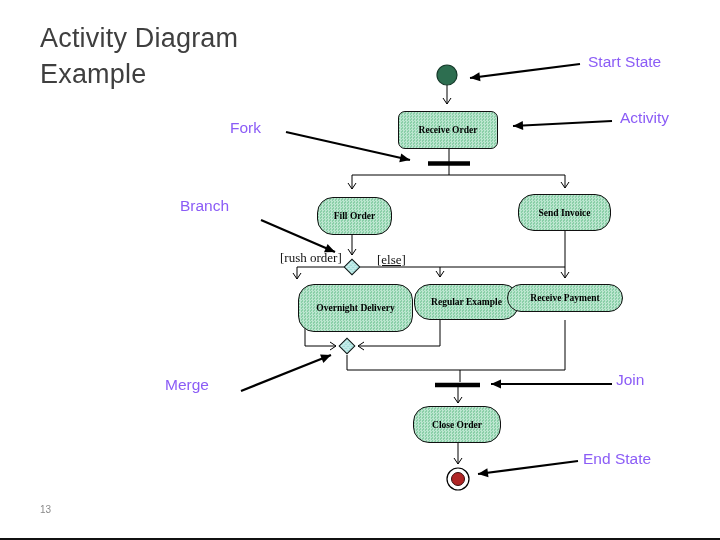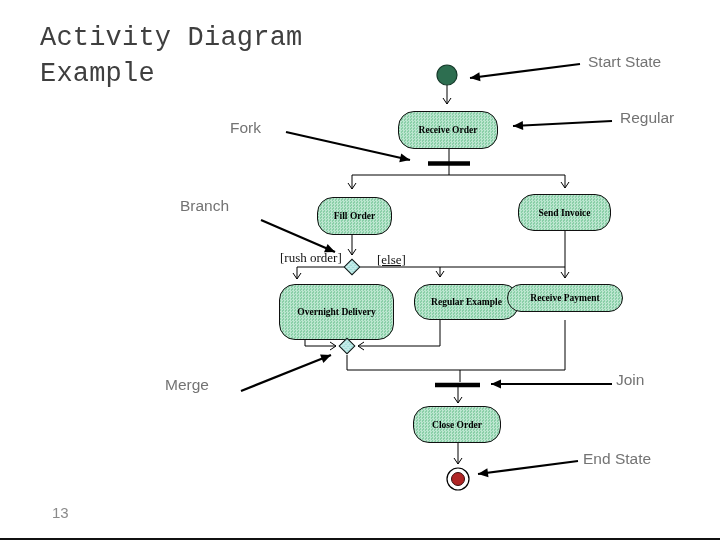--- a/index.html
+++ b/index.html
@@ -6,25 +6,24 @@
   body{font-family:"Liberation Sans",sans-serif;background:#fff;}
   .slide{
     position:relative;width:720px;height:540px;background:#ffffff;
     overflow:hidden;border-bottom:2px solid #111;
     box-sizing:border-box;
   }
   .slide-title{
     position:absolute;left:40px;top:20px;width:270px;
     font-size:27px;line-height:36px;color:#3f3f3f;
     letter-spacing:0.2px;
-    font-family:Liberation Mono, monospace;
   }
   .page-number{
-    position:absolute;left:52px;top:504px;
-    font-size:15px;color:#8a8a8a;
+    position:absolute;left:40px;top:504px;
+    font-size:10px;color:#8a8a8a;
   }
   .diagram-svg{position:absolute;left:0;top:0;width:720px;height:540px;}
   .node{
     position:absolute;box-sizing:border-box;
     border:1.5px solid #111;border-radius:16px;
     background-color:var(--c-activity-fill,#9ed7b7);
     background-image:repeating-conic-gradient(var(--c-activity-fill-light,#bce6d0) 0% 25%, var(--c-activity-fill-dark,#8acfa8) 0% 50%);
     background-size:3px 3px;
     display:flex;align-items:center;justify-content:center;
     font-family:"Liberation Serif",serif;font-weight:bold;font-size:9.5px;
@@ -36,21 +35,21 @@
     border:1px solid #111;
     background-color:var(--c-decision-fill,#aee4e0);
     background-image:repeating-conic-gradient(#cdf0ee 0% 25%, #9edcd8 0% 50%);
     background-size:3px 3px;
   }
   .guard{
     position:absolute;font-family:"Liberation Serif",serif;
     font-size:13px;color:#111;white-space:nowrap;
   }
   .callout{
-    position:absolute;font-size:15.5px;color:#737373;white-space:nowrap;
+    position:absolute;font-size:15.5px;color:#8b5cf6;white-space:nowrap;
   }
 </style>
 </head>
 <body>
 
 <div class="slide">
 
   <div class="slide-title">Activity Diagram Example</div>
 
   <svg class="diagram-svg" viewBox="0 0 720 540" xmlns="http://www.w3.org/2000/svg">
@@ -96,50 +95,50 @@
       <path d="M580 64 L470 78" marker-end="url(#fhead)"></path>
       <path d="M612 121 L513 126" marker-end="url(#fhead)"></path>
       <path d="M286 132 L410 160" marker-end="url(#fhead)"></path>
       <path d="M261 220 L335 252" marker-end="url(#fhead)"></path>
       <path d="M241 391 L331 355" marker-end="url(#fhead)"></path>
       <path d="M612 384 L491 384" marker-end="url(#fhead)"></path>
       <path d="M578 461 L478 474" marker-end="url(#fhead)"></path>
     </g>
   </svg>
 
-  <div class="node" style="left:398px;top:111px;width:100px;height:38px;">
+  <div class="node" style="left:398px;top:111px;width:100px;height:38px;border-radius:7px;">
     <span>Receive Order</span>
   </div>
   <div class="node" style="left:518px;top:194px;width:93px;height:37px;">
     <span>Send Invoice</span>
   </div>
   <div class="node" style="left:317px;top:197px;width:75px;height:38px;">
     <span>Fill Order</span>
   </div>
-  <div class="node" style="left:279px;top:284px;width:115px;height:56px;">
+  <div class="node" style="left:298px;top:284px;width:115px;height:48px;">
     <span>Overnight Delivery</span>
   </div>
   <div class="node" style="left:414px;top:284px;width:105px;height:36px;">
     <span>Regular Example</span>
   </div>
   <div class="node" style="left:507px;top:284px;width:116px;height:28px;">
     <span>Receive Payment</span>
   </div>
   <div class="node" style="left:413px;top:406px;width:88px;height:37px;align-items:center;">
     <span>Close Order</span>
   </div>
 
   <div class="diamond" style="left:346px;top:261px;"></div>
   <div class="diamond" style="left:341px;top:340px;"></div>
 
   <div class="guard" style="left:280px;top:250px;">[rush order]</div>
   <div class="guard" style="left:377px;top:252px;text-decoration:underline;">[else]</div>
 
   <div class="callout" style="left:588px;top:53px;">Start State</div>
-  <div class="callout" style="left:620px;top:109px;">Regular</div>
+  <div class="callout" style="left:620px;top:109px;">Activity</div>
   <div class="callout" style="left:230px;top:119px;">Fork</div>
   <div class="callout" style="left:180px;top:197px;">Branch</div>
   <div class="callout" style="left:165px;top:376px;">Merge</div>
   <div class="callout" style="left:616px;top:371px;">Join</div>
   <div class="callout" style="left:583px;top:450px;">End State</div>
 
   <div class="page-number">13</div>
 </div>
 
 </body></html>

